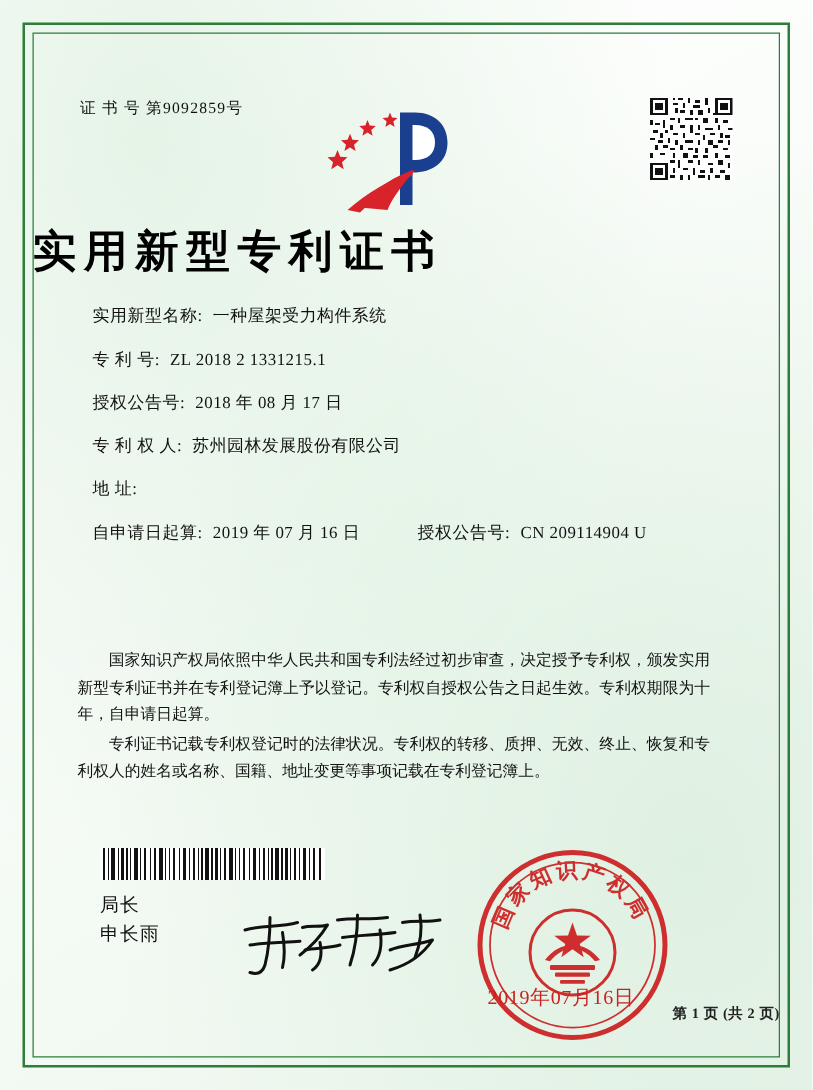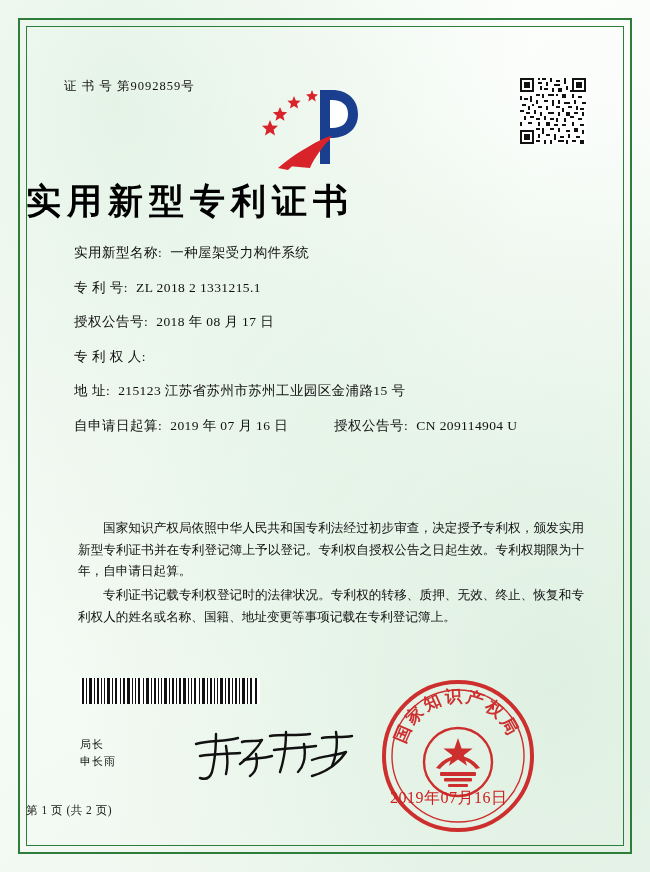--- a/index.html
+++ b/index.html
@@ -111,42 +111,42 @@
     letter-spacing: 0.4px;
   }
   .field-row .second {
     margin-left: 46px;
     display: flex;
     align-items: center;
   }
 
   .paragraphs {
     position: absolute;
-    left: 52px; top: 492px;
+    left: 36px; top: 492px;
     width: 506px;
     font-size: 12.6px;
     line-height: 1.72;
     text-align: justify;
   }
   .paragraphs p {
     margin: 0 0 2px 0;
     text-indent: 25px;
   }
 
   
   .barcode {
     position: absolute;
     left: 54px; top: 652px;
     width: 180px; height: 26px;
   }
 
   .signature-block {
     position: absolute;
-    left: 54px; top: 710px;
-    font-size: 11px;
+    left: 54px; top: 688px;
+    font-size: 15px;
     line-height: 1.55;
     letter-spacing: 1px;
   }
 
   .handwriting {
     position: absolute;
     left: 160px; top: 700px;
     width: 180px; height: 62px;
   }
 
@@ -162,24 +162,25 @@
     left: 364px; top: 762px;
     font-size: 16px;
     color: #cc1f1f;
     letter-spacing: 0.5px;
     font-family: "Liberation Serif", serif;
   }
 
   .page-footer {
     position: absolute;
     left: 0; right: 0; bottom: 28px;
-    text-align: left;
+    text-align: right;
     font-size: 11.5px;
     letter-spacing: 0.5px;
     color: #222;
+    font-weight: bold;
   }
 </style>
 </head>
 <body>
 
 <div class="certificate">
   <div class="bg-wash"></div>
   <div class="border-outer"></div>
   <div class="border-inner"></div>
 
@@ -319,24 +320,24 @@
       <div class="field-row">
         <span class="field-label">专 利 号:</span>
         <span class="field-value">ZL 2018 2 1331215.1</span>
       </div>
       <div class="field-row">
         <span class="field-label">授权公告号:</span>
         <span class="field-value">2018 年 08 月 17 日</span>
       </div>
       <div class="field-row">
         <span class="field-label">专 利 权 人:</span>
+        <span class="field-value">苏州园林发展股份有限公司</span>
       </div>
       <div class="field-row">
         <span class="field-label">地        址:</span>
-        <span class="field-value">215123 江苏省苏州市苏州工业园区金浦路15 号</span>
       </div>
       <div class="field-row">
         <span class="field-label">自申请日起算:</span>
         <span class="field-value">2019 年 07 月 16 日</span>
         <span class="second">
           <span class="field-label">授权公告号:</span>
           <span class="field-value">CN 209114904 U</span>
         </span>
       </div>
     </div>

